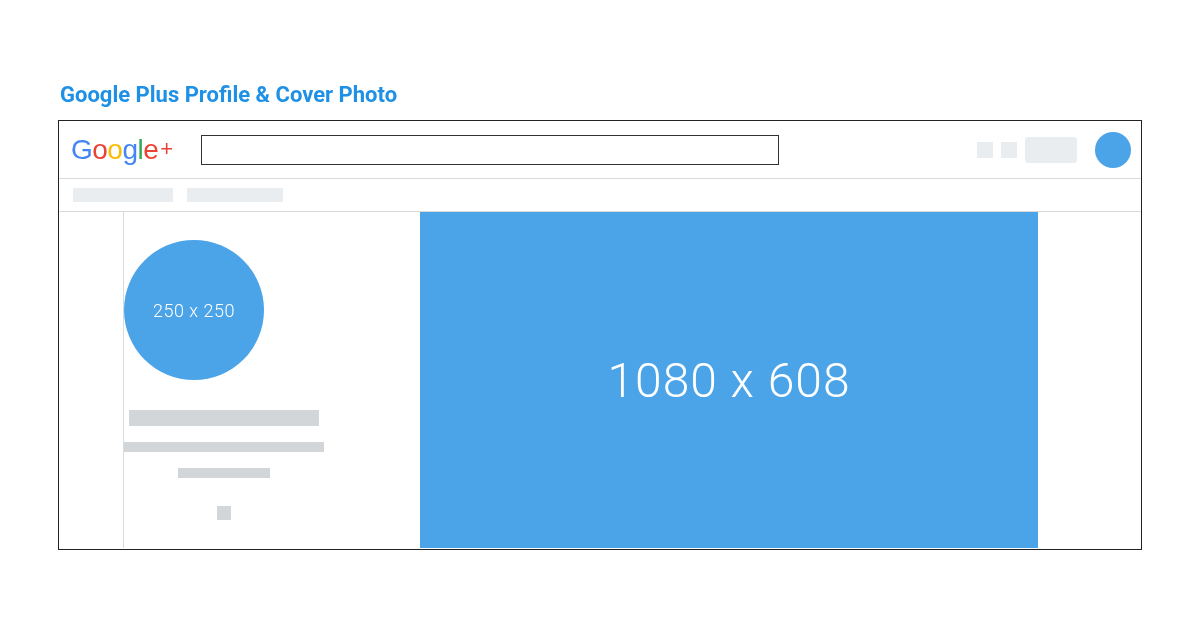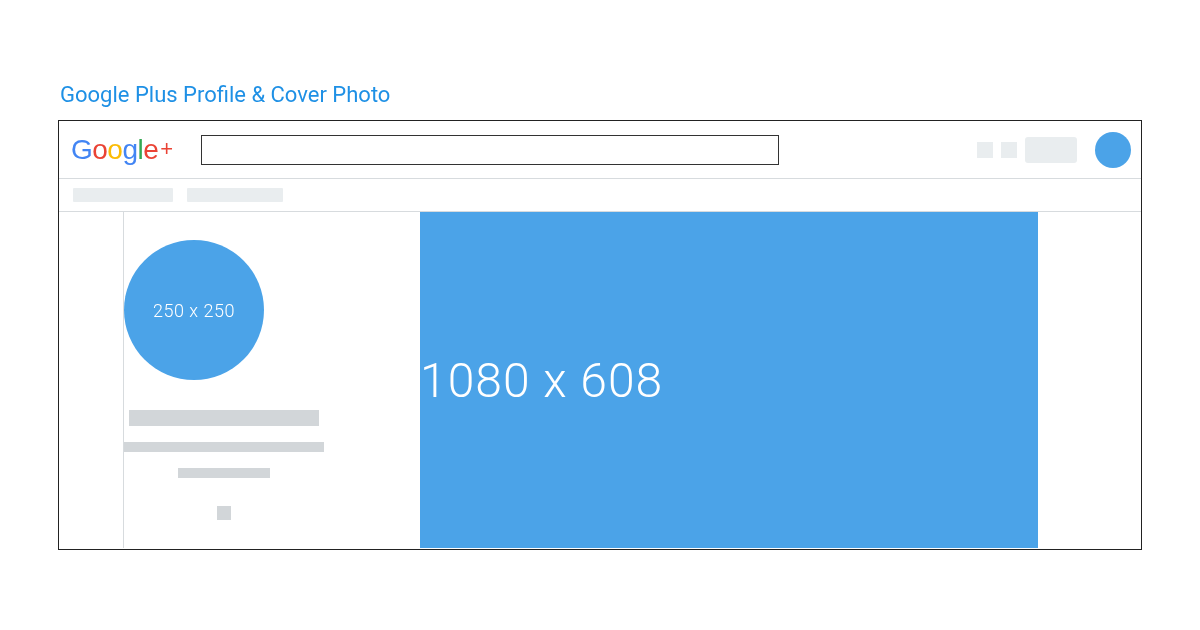--- a/index.html
+++ b/index.html
@@ -6,21 +6,21 @@
     body {
       font-family: -apple-system, BlinkMacSystemFont, "Segoe UI", Roboto, Helvetica, Arial, sans-serif;
       background: #ffffff;
       width: 1200px;
       height: 630px;
       position: relative;
     }
     .page-title {
       color: #1e90e5;
       font-size: 22px;
-      font-weight: 400;
+      font-weight: 700;
       position: absolute;
       top: 82px;
       left: 60px;
     }
     .frame {
       position: absolute;
       top: 120px;
       left: 58px;
       width: 1084px;
       height: 430px;
@@ -113,21 +113,21 @@
     .ph-bars { margin-top: 30px; display: flex; flex-direction: column; align-items: center; gap: 16px; }
     .bar1 { width: 190px; height: 16px; background: #d2d6d9; }
     .bar2 { width: 200px; height: 10px; background: #d2d6d9; }
     .bar3 { width: 92px; height: 10px; background: #d2d6d9; }
     .dot-sq { width: 14px; height: 14px; background: #d2d6d9; margin-top: 12px; }
     .cover-col {
       width: 618px;
       background: #4ba3e8;
       display: flex;
       align-items: center;
-      justify-content: flex-start;
+      justify-content: center;
     }
     .cover-label {
       color: #fff;
       font-size: 48px;
       font-weight: 300;
       letter-spacing: 1px;
     }
     .right-gap { flex: 1; }
   </style>
 </head>

